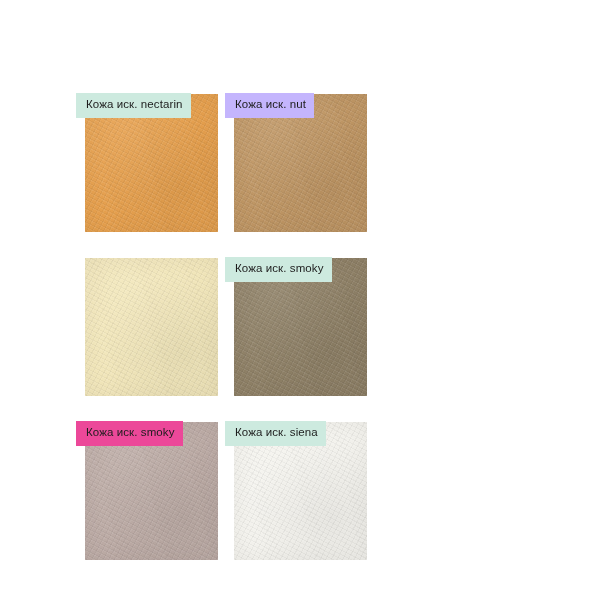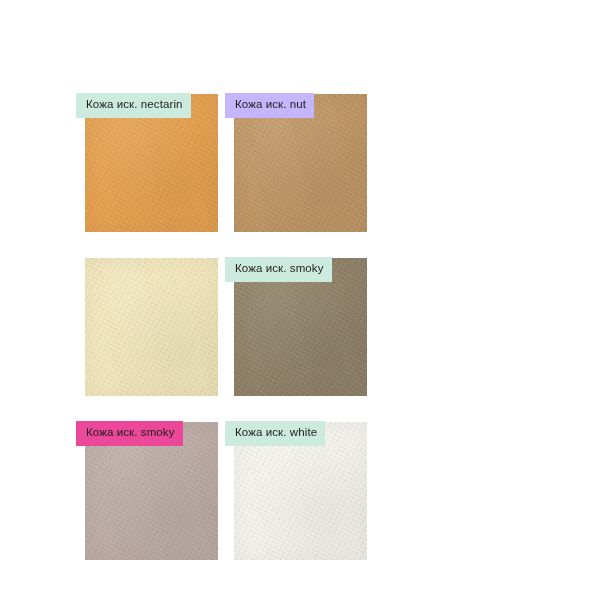--- a/index.html
+++ b/index.html
@@ -130,16 +130,16 @@
       <div class="swatch-card">
         <div class="swatch-chip" style="background-color: rgb(189, 172, 166);">
           <div class="grain"></div>
         </div>
         <div class="swatch-label" style="background: #ec4899; color: rgb(29, 29, 29);">Кожа иск. smoky</div>
       </div>
       <div class="swatch-card">
         <div class="swatch-chip" style="background-color: rgb(244, 243, 238);">
           <div class="grain"></div>
         </div>
-        <div class="swatch-label" style="background: rgb(205, 234, 223); color: rgb(29, 29, 29);">Кожа иск. white</div>
+        <div class="swatch-label" style="background: rgb(205, 234, 223); color: rgb(29, 29, 29);">Кожа иск. siena</div>
       </div>
     </div>
 </div>
 
 </body></html>

